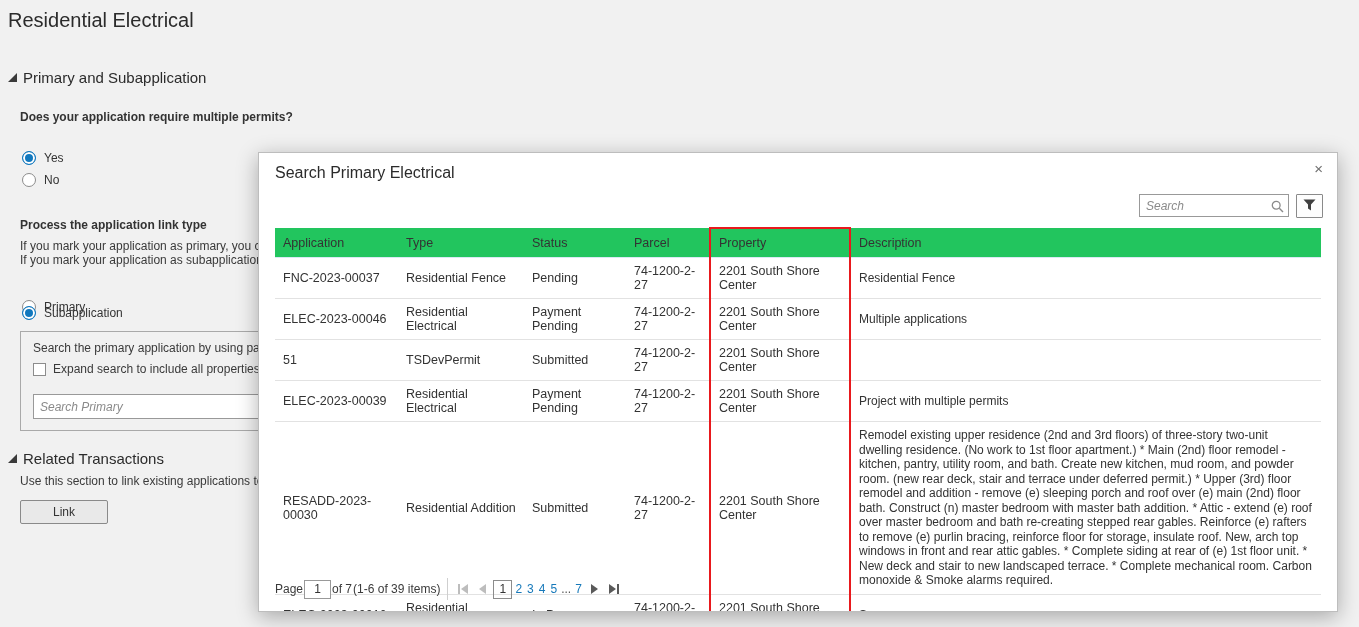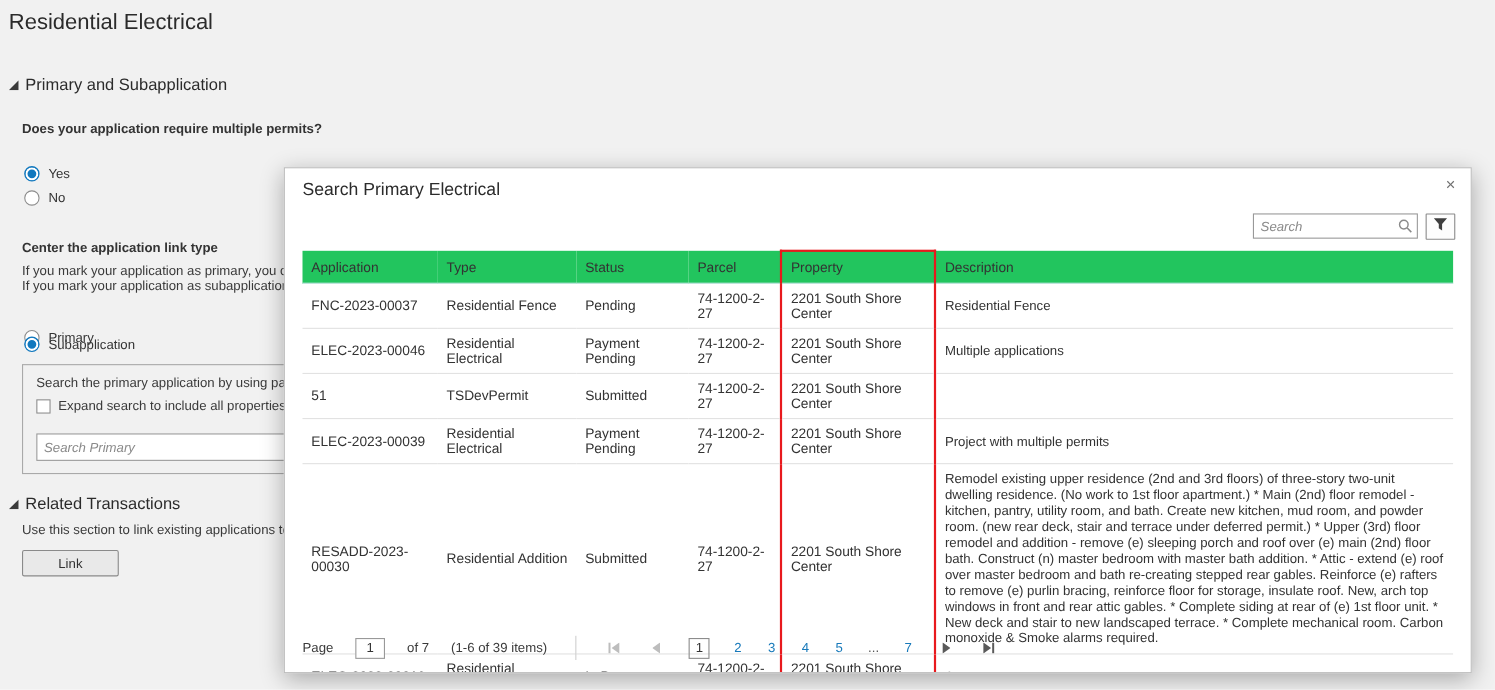--- a/index.html
+++ b/index.html
@@ -44,21 +44,21 @@
   
   .table-wrap { position: absolute; left: 16px; right: 16px; top: 74px; }
   table { width: 100%; border-collapse: collapse; table-layout: fixed; }
   th { background: #22c55e; font-weight: 400; font-size: 12.5px; color: #333; text-align: left; padding: 7px 8px; border-bottom: 1px solid #d9e9f3; cursor: pointer; }
   td { font-size: 12.5px; color: #333; padding: 6px 8px; border-bottom: 1px solid #e2e2e2; vertical-align: middle; overflow: hidden; }
   td.desc { font-size: 12px; line-height: 14.5px; }
   th.hl { border-top: 2px solid #e8191d; border-left: 2px solid #e8191d; border-right: 2px solid #e8191d; }
   td.hl { border-left: 2px solid #e8191d; border-right: 2px solid #e8191d; }
   tr.last-row td.hl { border-bottom: 2px solid #e8191d; }
   
-  .pager { position: absolute; left: 16px; right: 16px; bottom: 9px; height: 26px; display: flex; align-items: center; gap: 20px; font-size: 12px; color: #3a3a3a; }
+  .pager { position: absolute; left: 16px; right: 16px; bottom: 9px; height: 26px; display: flex; align-items: center; gap: 1px; font-size: 12px; color: #3a3a3a; }
   .page-input { width: 27px; height: 19px; text-align: center; padding: 1px; }
   .pager-sep { width: 1px; height: 22px; background: #cfcfcf; margin: 0 6px; }
   .pg-btn { display: inline-flex; align-items: center; justify-content: center; width: 18px; height: 18px; cursor: pointer; }
   .pg-btn.disabled { cursor: default; }
   .pg-btn.disabled svg { fill: #bdbdbd; }
   .pg-btn svg { fill: #5a5a5a; }
   .pg-current { min-width: 19px; height: 19px; border: 1px solid #8c8c8c; display: inline-flex; align-items: center; justify-content: center; padding: 0 4px; color: #333; }
   .pg-link { color: #1779ba; cursor: pointer; padding: 0 2px; }
   .pg-ellipsis { color: #555; padding: 0 1px; }
 </style>
@@ -81,21 +81,21 @@
 
   <div class="radio-row" style="top:151px">
     <span class="radio selected"></span>
     <span class="radio-label">Yes</span>
   </div>
   <div class="radio-row" style="top:173px">
     <span class="radio"></span>
     <span class="radio-label">No</span>
   </div>
 
-  <div class="bold-q" style="top:218px">Center the application link type</div>
+  <div class="bold-q" style="top:218px">Process the application link type</div>
   <div class="help-t" style="top:239px; white-space:nowrap;">If you mark your application as primary, you ca</div>
   <div class="help-t" style="top:253px; white-space:nowrap;">If you mark your application as subapplication</div>
 
   <div class="radio-row" style="top:300px">
     <span class="radio"></span>
     <span class="radio-label">Primary</span>
   </div>
   <div class="radio-row" style="top:306px">
     <span class="radio selected"></span>
     <span class="radio-label">Subapplication</span>

